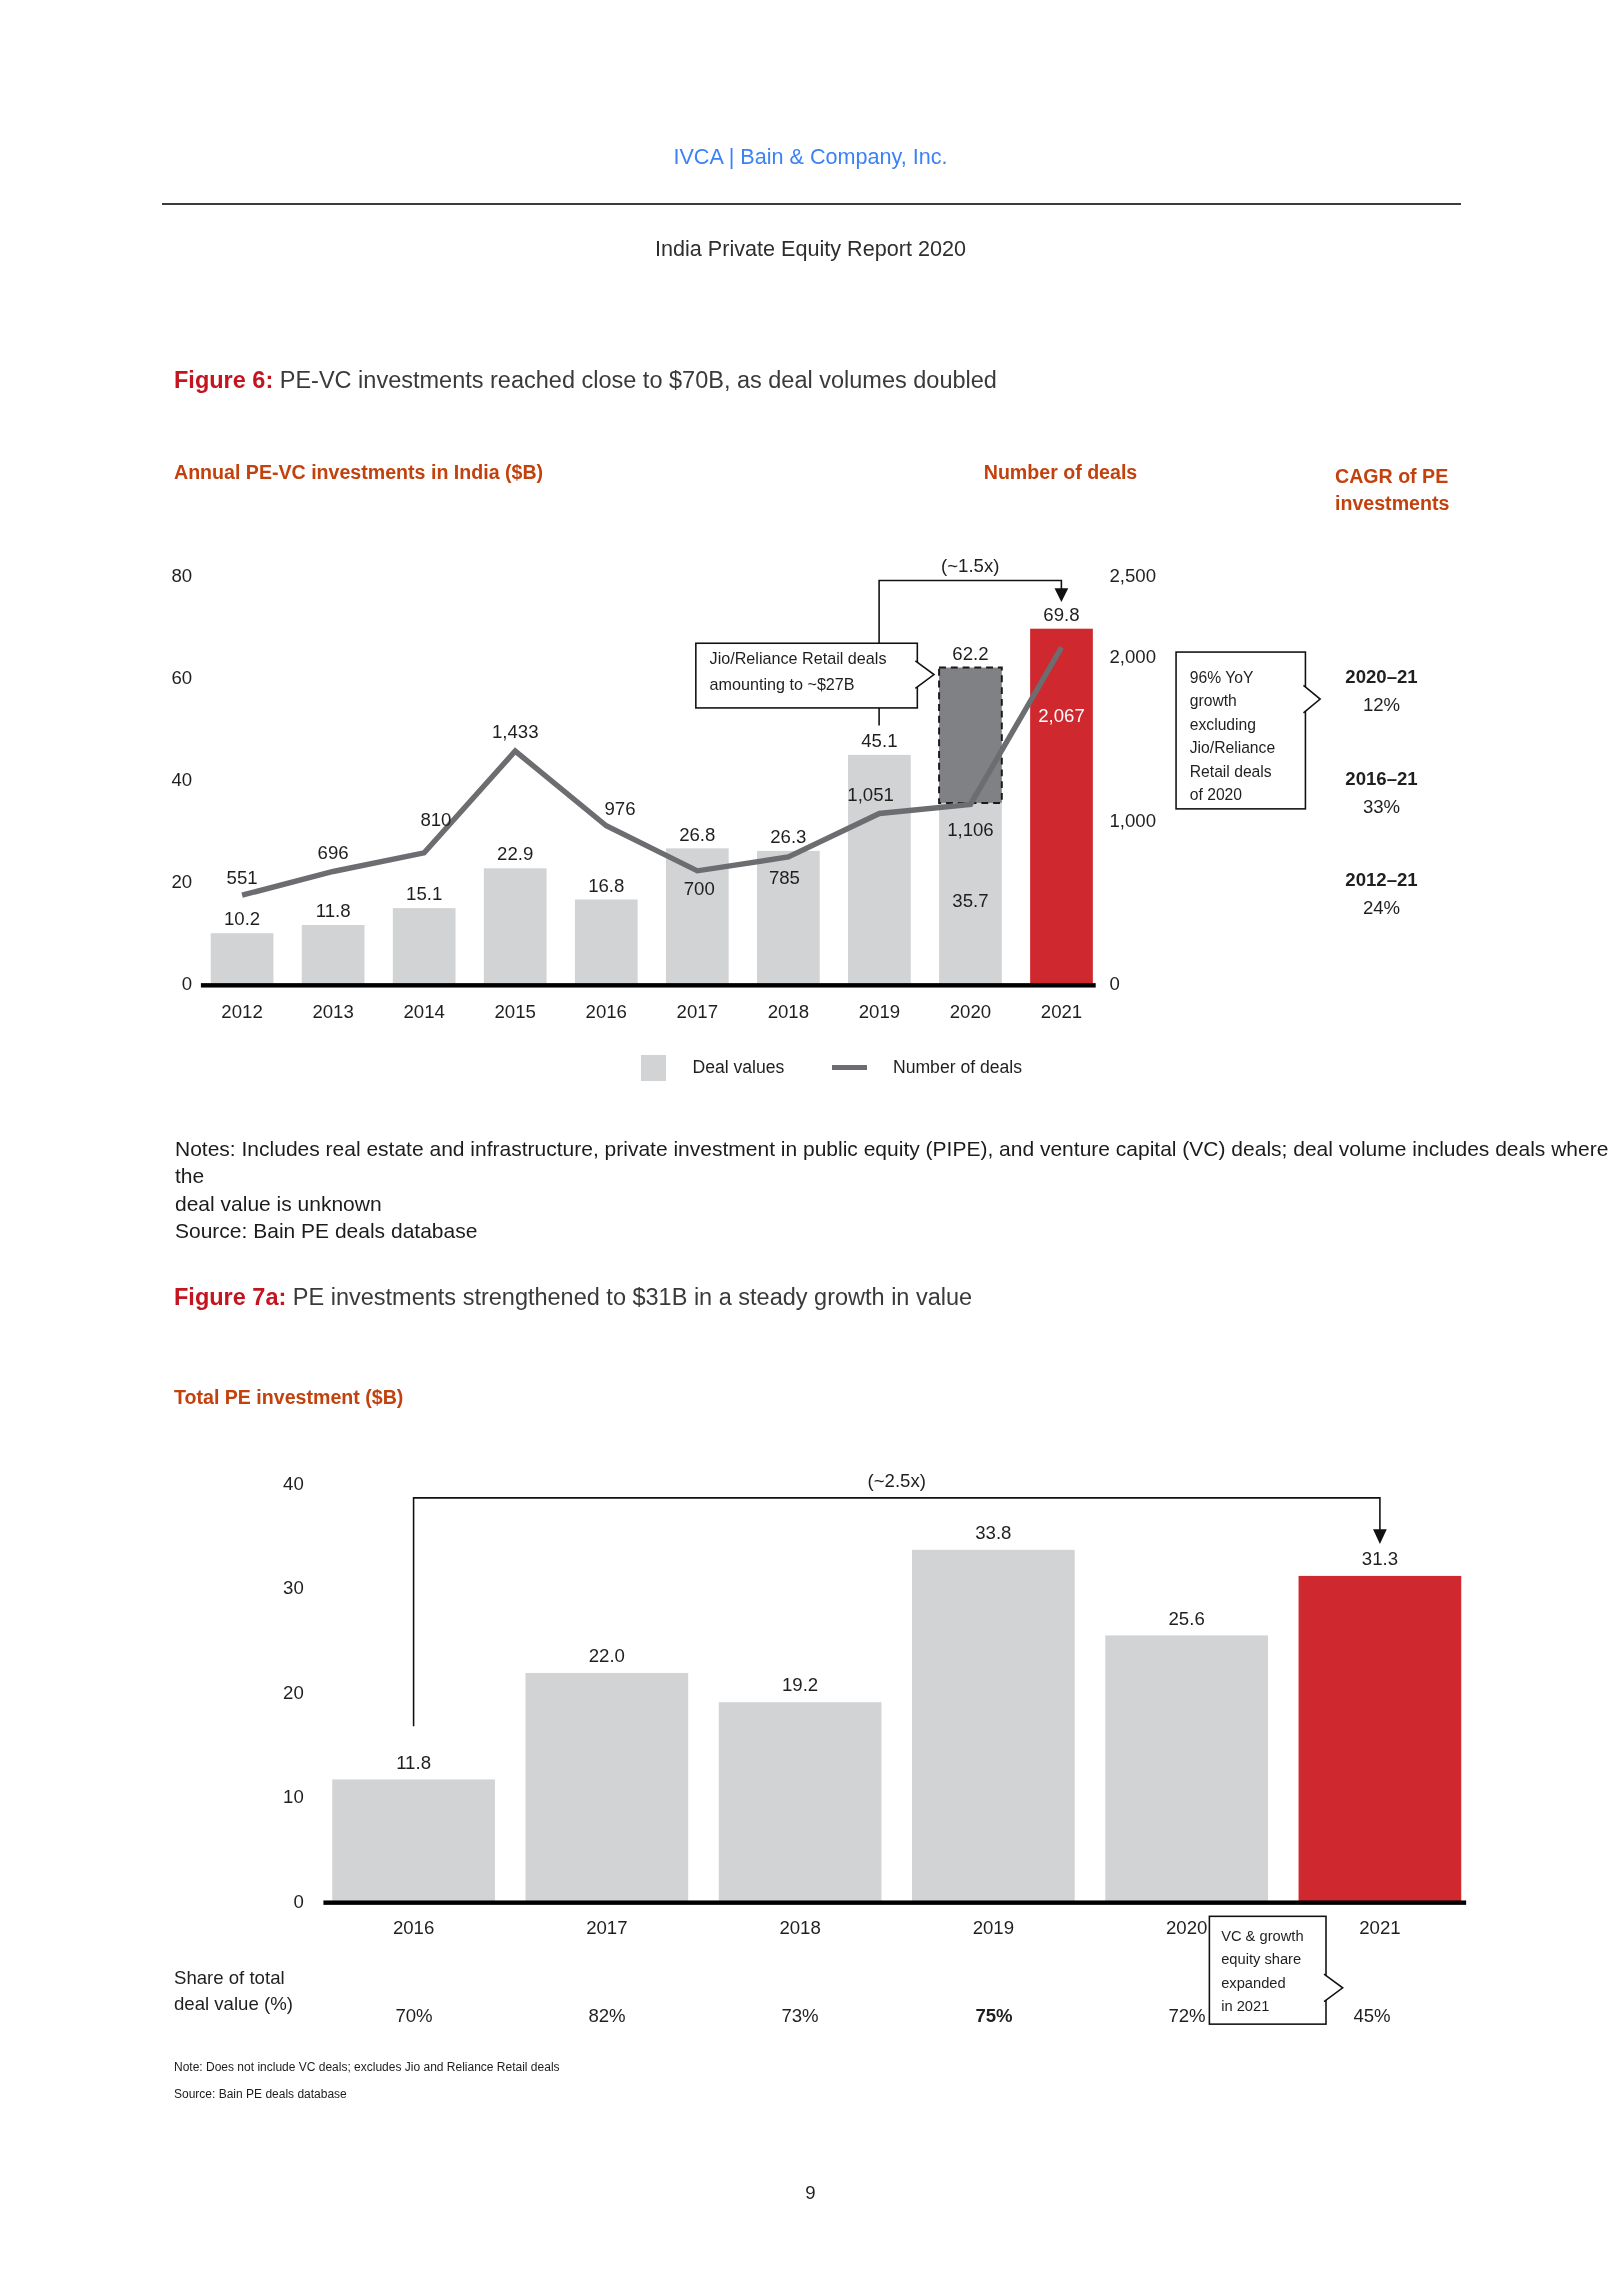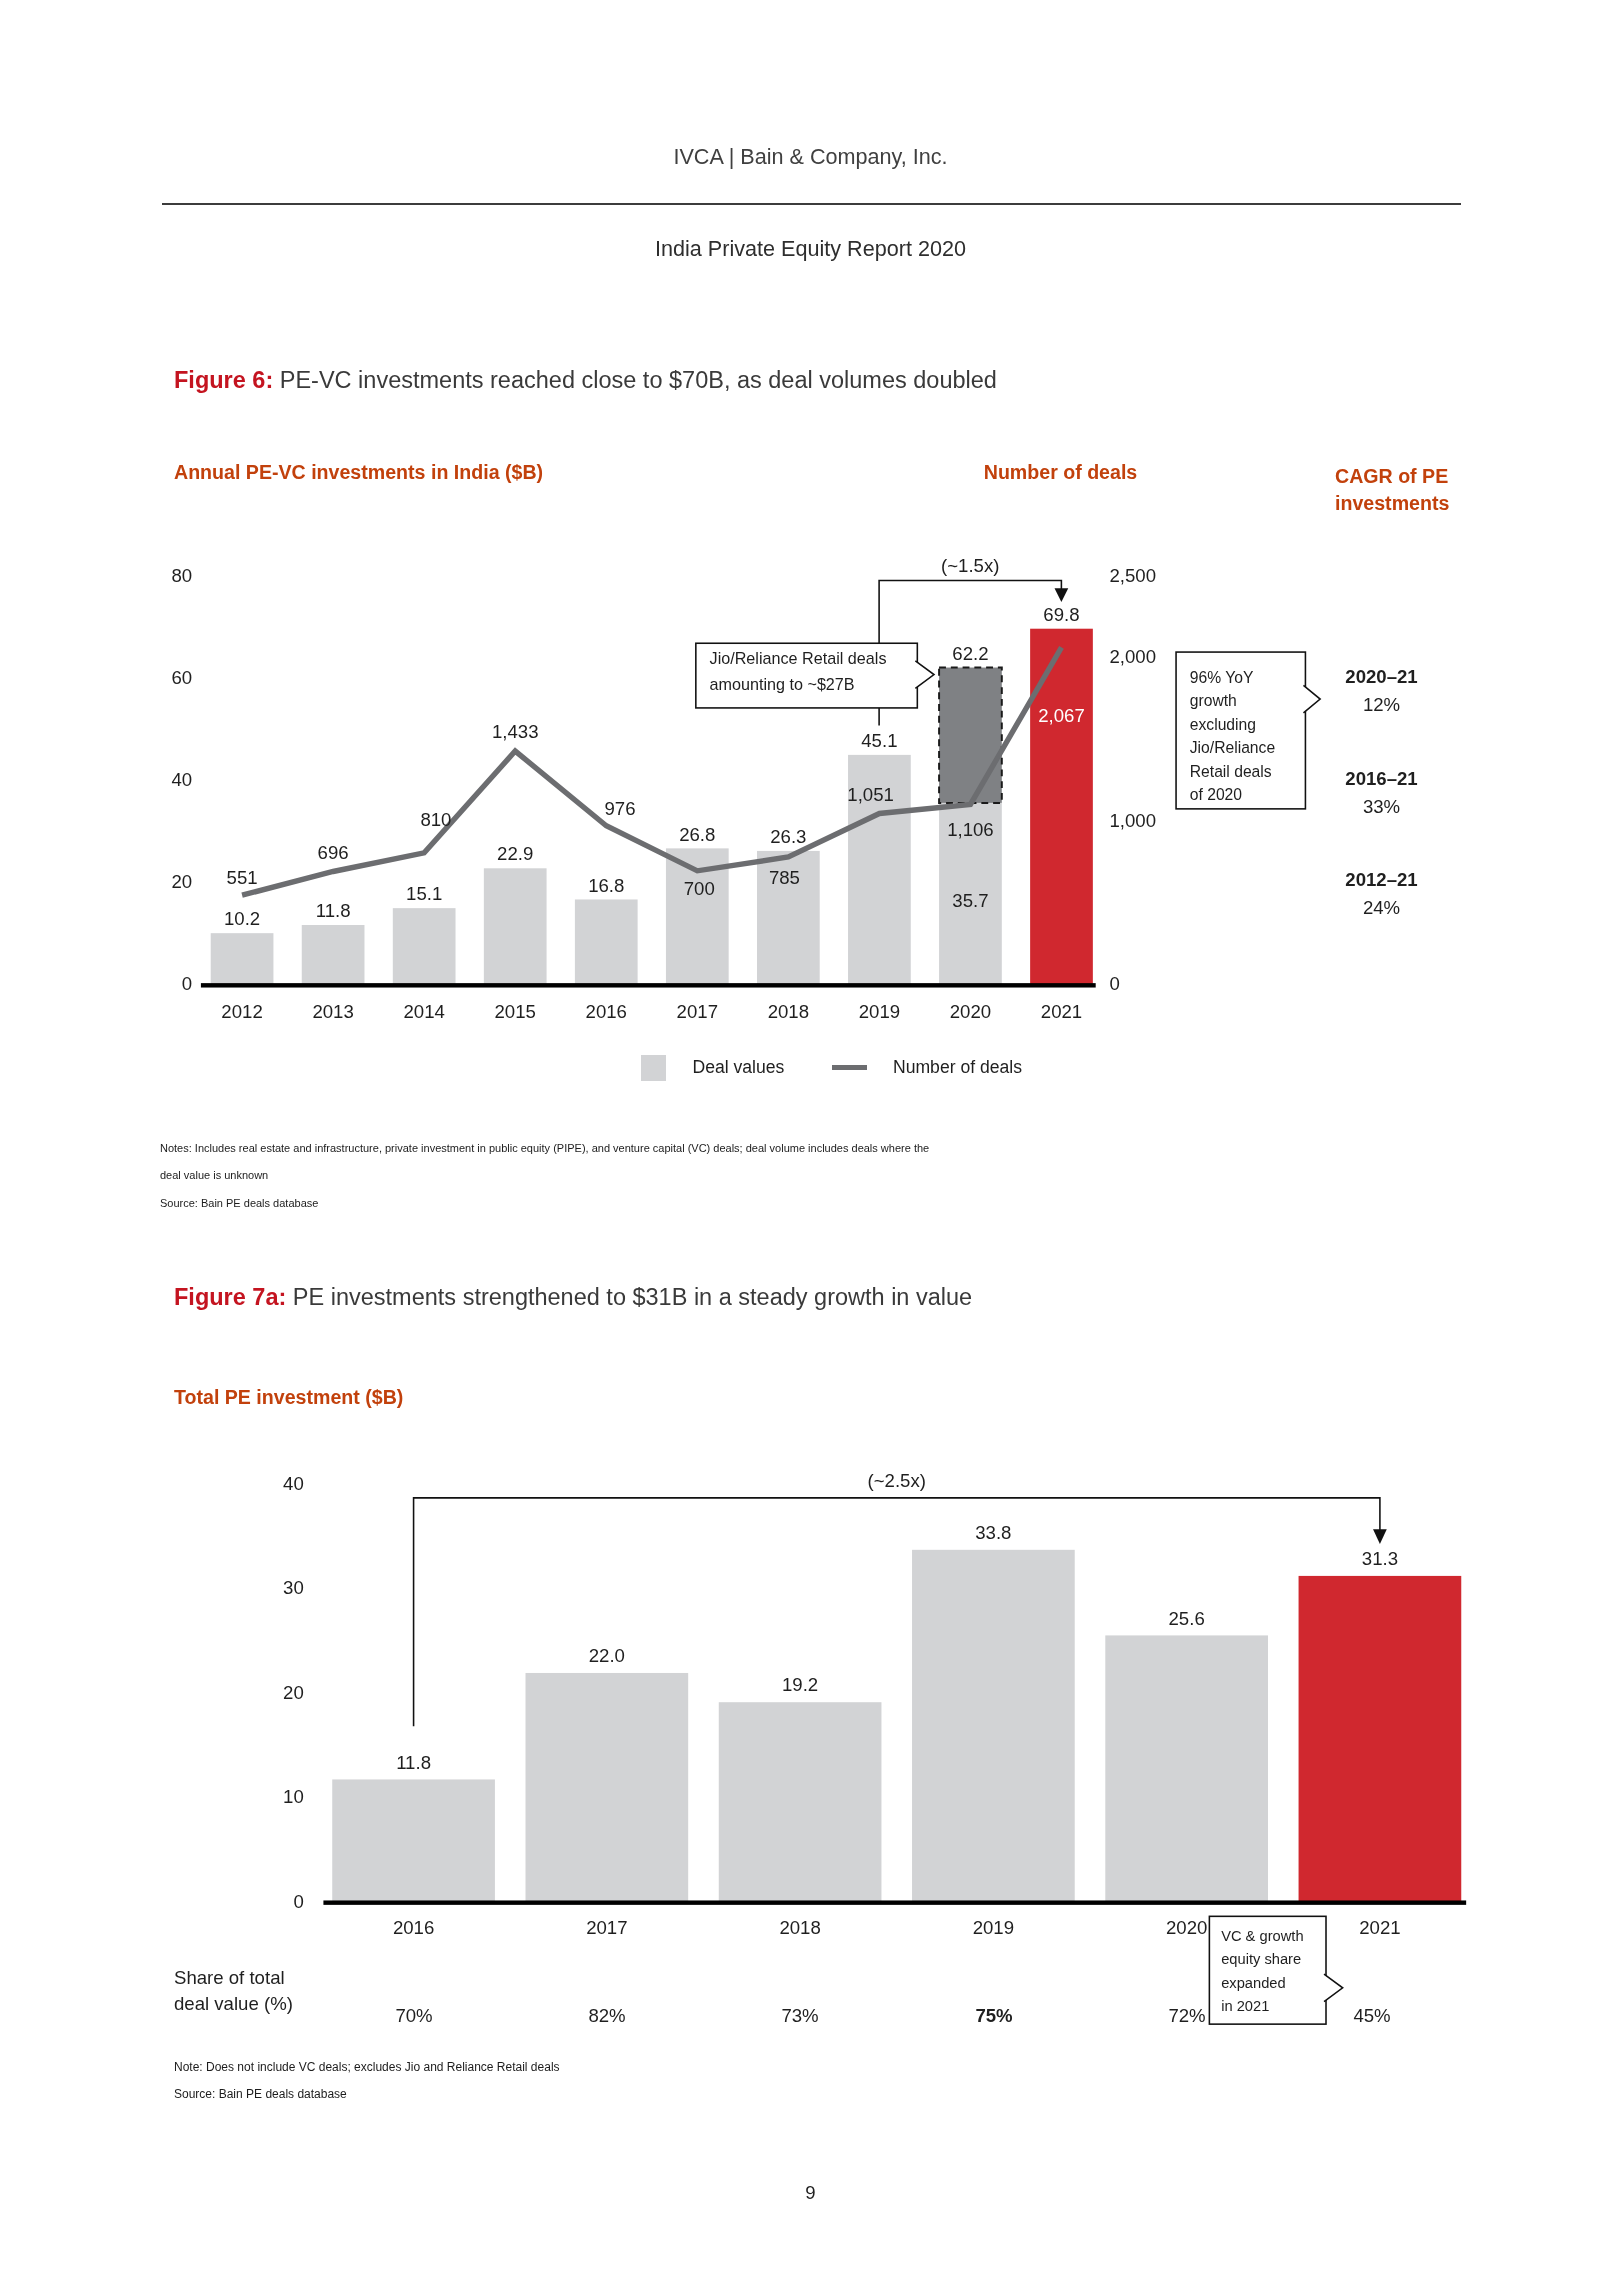--- a/index.html
+++ b/index.html
@@ -1,33 +1,33 @@
 <!DOCTYPE html>
 <html><head>
 <meta charset="utf-8">
 <style>
   html,body{margin:0;padding:0;background:#ffffff;}
   .page{position:relative;width:1621px;height:2293px;background:#fff;overflow:hidden;
         font-family:"Liberation Sans", sans-serif;color:#1f1f1f;}
   .abs{position:absolute;}
   .center{left:0;right:0;text-align:center;}
-  .brand{top:144px;font-size:21.6px;color:#404040;}
+  .brand{top:144px;font-size:21.6px;color:#3b82f6;}
   .rule{top:203px;left:162px;width:1299px;height:2px;background:#3c3c3c;}
   .report-title{top:236px;font-size:21.6px;color:#2e2e2e;}
   .fig-title{font-size:23.5px;color:#3a3a3a;left:174px;}
   .fig-label{color:#c41420;font-weight:bold;}
   .sec-head{font-size:19.6px;font-weight:bold;color:#c2410c;}
   .cagr-title{top:463px;left:1335px;width:147px;line-height:27.4px;}
   .cagr-entry{width:137px;text-align:center;font-size:18.6px;}
   .cagr-period{font-weight:bold;}
   .cagr-value{margin-top:5.9px;}
   .legend{top:1055px;display:flex;justify-content:center;align-items:center;gap:26px;font-size:17.6px;padding-left:42px;}
   .legend .swatch{width:25.5px;height:25.5px;background:#d2d3d5;display:inline-block;}
   .legend .lineswatch{width:35px;height:4.9px;background:#6c6d70;display:inline-block;margin-left:21.6px;}
-  .notes{left:160px;font-size:11px;line-height:27.4px;color:#1c1c1c;}
+  .notes{left:175px;font-size:21px;line-height:27.4px;color:#1c1c1c;}
   .notes2{left:174px;font-size:12px;line-height:26.5px;color:#1c1c1c;}
   .share-label{top:1965px;left:174px;font-size:18.6px;line-height:25.5px;}
   .share-val{top:1981px;width:98px;text-align:center;font-size:18.6px;margin-top:24px;}
   .pagenum{top:2182px;font-size:18.6px;}
   svg text{font-family:"Liberation Sans", sans-serif;}
 </style>
 </head>
 <body>
 
 <div class="page">

